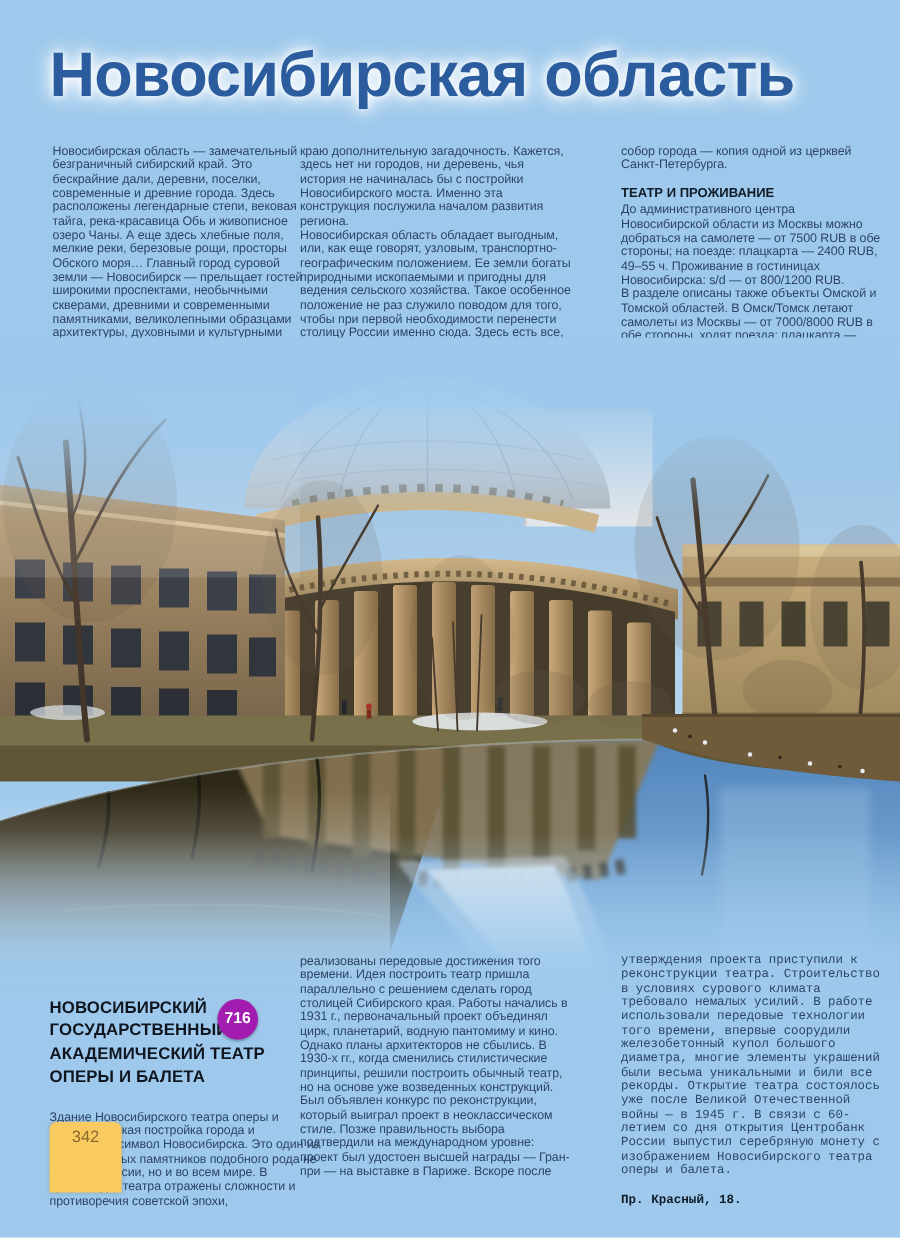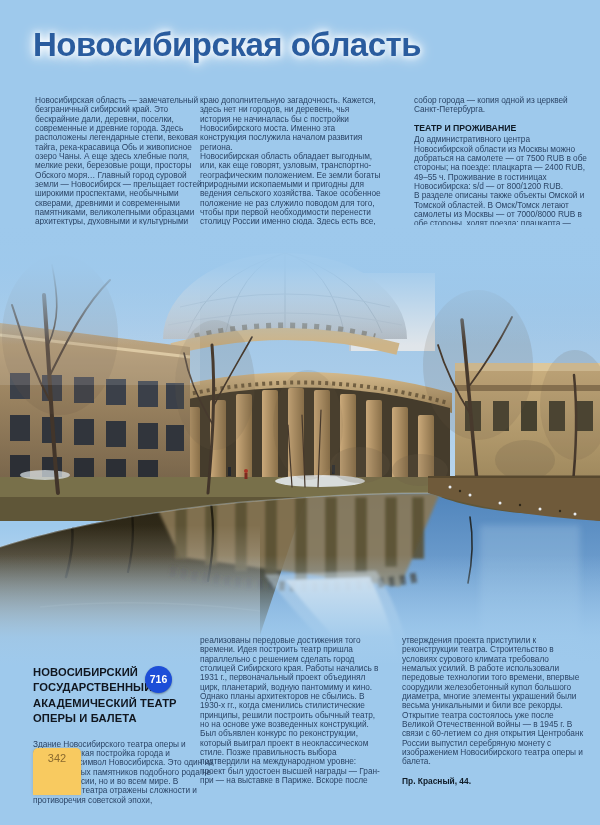--- a/index.html
+++ b/index.html
@@ -3,47 +3,47 @@
 <meta charset="utf-8">
 <style>
   html,body{margin:0;padding:0;}
   .page{
     position:relative;width:600px;height:825px;overflow:hidden;
     background:#9ec9ec;
     font-family:"Liberation Sans",sans-serif;
   }
   .page-title{
     position:absolute;left:33px;top:26px;width:560px;
-    font-size:33px;font-weight:bold;letter-spacing:-0.5px;color:#2a5c9e;
+    font-size:42px;font-weight:bold;letter-spacing:-0.5px;color:#2a5c9e;
     text-shadow:0 0 6px #fff,0 0 12px rgba(255,255,255,.95),0 1px 16px rgba(255,255,255,.85);
   }
   .body-text{
     font-size:8.3px;line-height:9.35px;color:#2c4566;
     white-space:pre-line;letter-spacing:-0.05px;
   }
   .col{position:absolute;top:96px;}
   .col1{left:35px;width:172px;}
   .col2{left:200px;width:181px;}
   .col3{left:402px;width:176px;margin-left:12px;}
   .travel-heading{
     font-size:8.7px;font-weight:bold;color:#0f1b27;margin:8px 0 2.5px 0;letter-spacing:0;
   }
   .photo{position:absolute;left:0;top:225px;width:600px;height:440px;}
   .bcol{position:absolute;top:636px;}
   .bcol1{left:33px;width:180px;margin-top:29px;}
   .bcol2{left:200px;width:183px;}
-  .bcol3{left:402px;width:181px;}
+  .bcol3{left:414px;width:181px;font-family:Liberation Mono, monospace;}
   .feature-title{
     position:relative;width:160px;
     font-size:11.2px;line-height:15.4px;font-weight:bold;color:#10161f;
     white-space:pre-line;letter-spacing:.1px;
   }
   .poi-badge{
     position:absolute;left:112px;top:1px;width:27px;height:27px;border-radius:50%;
-    background:#1d4ed8;color:#fff;font-size:10.5px;font-weight:bold;
+    background:#a21caf;color:#fff;font-size:10.5px;font-weight:bold;
     text-align:center;line-height:27px;box-shadow:0 1px 2px rgba(0,0,0,.35);
   }
   .feature-body{margin-top:13px;}
   .feature-address{
     font-size:8.4px;font-weight:bold;color:#0f1b27;margin-top:9.5px;
   }
   .page-tab{
     position:absolute;left:33px;top:748px;width:48px;height:47px;
     background:#f8ca60;border-radius:5px 5px 0 0;
     text-align:center;box-shadow:0 0 3px rgba(120,90,20,.25);
@@ -294,20 +294,20 @@
     <div class="feature-title">НОВОСИБИРСКИЙ
 ГОСУДАРСТВЕННЫЙ
 АКАДЕМИЧЕСКИЙ ТЕАТР
 ОПЕРЫ И БАЛЕТА</div>
     <div class="poi-badge">716</div>
     <div class="body-text feature-body">Здание Новосибирского театра оперы и балета — яркая постройка города и культурный символ Новосибирска. Это один из самых крупных памятников подобного рода не только в России, но и во всем мире. В архитектуре театра отражены сложности и противоречия советской эпохи,</div>
   </div>
   <div class="bcol bcol2 body-text">реализованы передовые достижения того времени. Идея построить театр пришла параллельно с решением сделать город столицей Сибирского края. Работы начались в 1931 г., первоначальный проект объединял цирк, планетарий, водную пантомиму и кино. Однако планы архитекторов не сбылись. В 1930-х гг., когда сменились стилистические принципы, решили построить обычный театр, но на основе уже возведенных конструкций. Был объявлен конкурс по реконструкции, который выиграл проект в неоклассическом стиле. Позже правильность выбора подтвердили на международном уровне: проект был удостоен высшей награды — Гран-при — на выставке в Париже. Вскоре после</div>
   <div class="bcol bcol3">
     <div class="body-text">утверждения проекта приступили к реконструкции театра. Строительство в условиях сурового климата требовало немалых усилий. В работе использовали передовые технологии того времени, впервые соорудили железобетонный купол большого диаметра, многие элементы украшений были весьма уникальными и били все рекорды. Открытие театра состоялось уже после Великой Отечественной войны — в 1945 г. В связи с 60-летием со дня открытия Центробанк России выпустил серебряную монету с изображением Новосибирского театра оперы и балета.</div>
-    <div class="feature-address">Пр. Красный, 44.</div>
+    <div class="feature-address">Пр. Красный, 18.</div>
   </div>
 
   <div class="page-tab">
     <span>342</span>
   </div>
 
 </div>
 
 </body></html>

